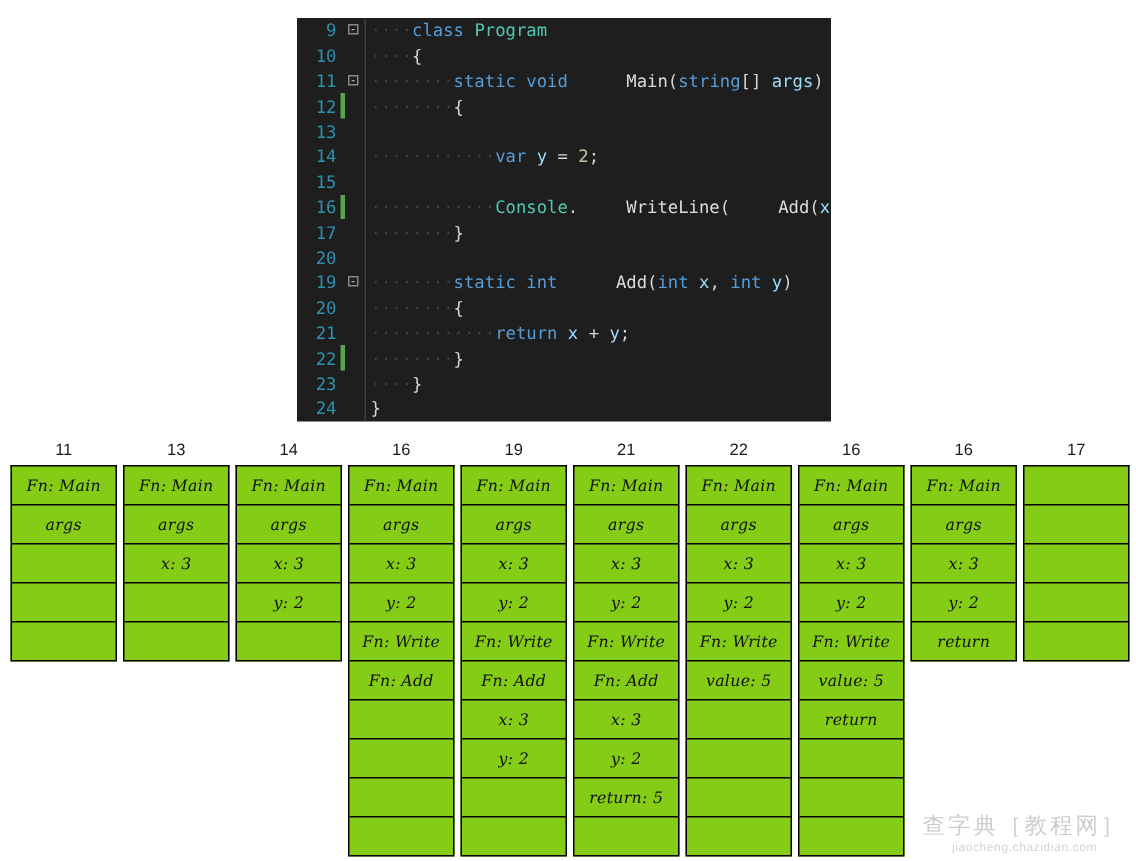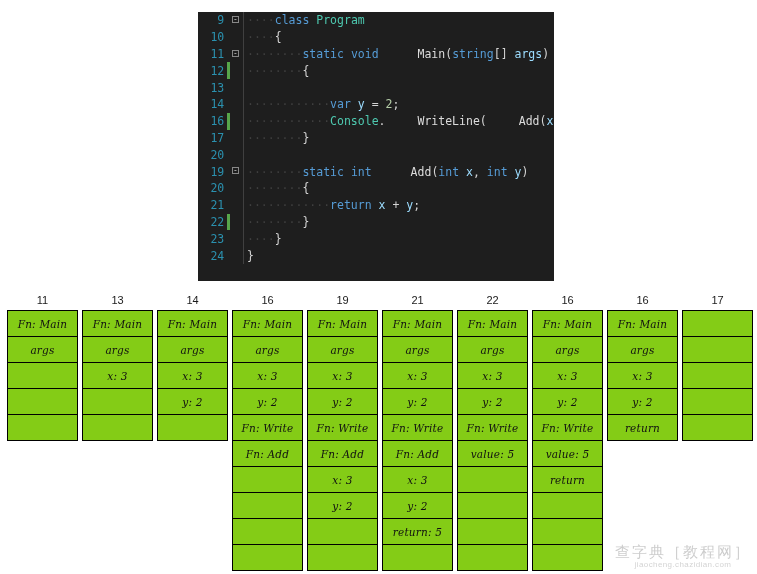--- a/index.html
+++ b/index.html
@@ -139,21 +139,21 @@
   #watermark {
     position: absolute;
     right: 6px;
     bottom: 4px;
     opacity: 0.34;
     text-align: center;
     pointer-events: none;
     user-select: none;
   }
   #watermark .wm-main {
-    font-family: Liberation Sans, sans-serif;
+    font-family: Liberation Mono, monospace;
     font-size: 15px;
     color: #6b6b6b;
     letter-spacing: 2px;
     line-height: 17px;
   }
   #watermark .wm-url {
     font-family: Liberation Sans, sans-serif;
     font-size: 8px;
     color: #7d7d7d;
     letter-spacing: 0.4px;
@@ -163,20 +163,21 @@
 </head>
 <body>
 
 <div id="code-editor">
     <div class="code-line"><span class="ln">9</span><span class="chg"></span><span class="fold"><span class="box">-</span></span><span class="guide"></span><span class="codetext"><span class="dot">····</span><span class="kw">class</span><span class="pun"> </span><span class="typ">Program</span></span></div>
     <div class="code-line"><span class="ln">10</span><span class="chg"></span><span class="fold"></span><span class="guide"></span><span class="codetext"><span class="dot">····</span><span class="pun">{</span></span></div>
     <div class="code-line"><span class="ln">11</span><span class="chg"></span><span class="fold"><span class="box">-</span></span><span class="guide"></span><span class="codetext"><span class="dot">········</span><span class="kw">static</span><span class="pun"> </span><span class="kw">void</span><span class="pun"> </span><span class="id">Main</span><span class="pun">(</span><span class="kw">string</span><span class="pun">[] </span><span class="var">args</span><span class="pun">)</span></span></div>
     <div class="code-line"><span class="ln">12</span><span class="chg on"></span><span class="fold"></span><span class="guide"></span><span class="codetext"><span class="dot">········</span><span class="pun">{</span></span></div>
     <div class="code-line"><span class="ln">13</span><span class="chg"></span><span class="fold"></span><span class="guide"></span></div>
     <div class="code-line"><span class="ln">14</span><span class="chg"></span><span class="fold"></span><span class="guide"></span><span class="codetext"><span class="dot">············</span><span class="kw">var</span><span class="pun"> </span><span class="var">y</span><span class="pun"> = </span><span class="num">2</span><span class="pun">;</span></span></div>
+    <div class="code-line"><span class="ln">15</span><span class="chg"></span><span class="fold"></span><span class="guide"></span><span class="codetext"></span></div>
     <div class="code-line"><span class="ln">16</span><span class="chg on"></span><span class="fold"></span><span class="guide"></span><span class="codetext"><span class="dot">············</span><span class="typ">Console</span><span class="pun">.</span><span class="id">WriteLine</span><span class="pun">(</span><span class="id">Add</span><span class="pun">(</span><span class="var">x</span><span class="pun">, </span><span class="var">y</span><span class="pun">));</span></span></div>
     <div class="code-line"><span class="ln">17</span><span class="chg"></span><span class="fold"></span><span class="guide"></span><span class="codetext"><span class="dot">········</span><span class="pun">}</span></span></div>
     <div class="code-line"><span class="ln">20</span><span class="chg"></span><span class="fold"></span><span class="guide"></span><span class="codetext"></span></div>
     <div class="code-line"><span class="ln">19</span><span class="chg"></span><span class="fold"><span class="box">-</span></span><span class="guide"></span><span class="codetext"><span class="dot">········</span><span class="kw">static</span><span class="pun"> </span><span class="kw">int</span><span class="pun"> </span><span class="id">Add</span><span class="pun">(</span><span class="kw">int</span><span class="pun"> </span><span class="var">x</span><span class="pun">, </span><span class="kw">int</span><span class="pun"> </span><span class="var">y</span><span class="pun">)</span></span></div>
     <div class="code-line"><span class="ln">20</span><span class="chg"></span><span class="fold"></span><span class="guide"></span><span class="codetext"><span class="dot">········</span><span class="pun">{</span></span></div>
     <div class="code-line"><span class="ln">21</span><span class="chg"></span><span class="fold"></span><span class="guide"></span><span class="codetext"><span class="dot">············</span><span class="kw">return</span><span class="pun"> </span><span class="var">x</span><span class="pun"> + </span><span class="var">y</span><span class="pun">;</span></span></div>
     <div class="code-line"><span class="ln">22</span><span class="chg on"></span><span class="fold"></span><span class="guide"></span><span class="codetext"><span class="dot">········</span><span class="pun">}</span></span></div>
     <div class="code-line"><span class="ln">23</span><span class="chg"></span><span class="fold"></span><span class="guide"></span><span class="codetext"><span class="dot">····</span><span class="pun">}</span></span></div>
     <div class="code-line"><span class="ln">24</span><span class="chg"></span><span class="fold"></span><span class="guide"></span><span class="codetext"><span class="pun">}</span></span></div>
   </div>

